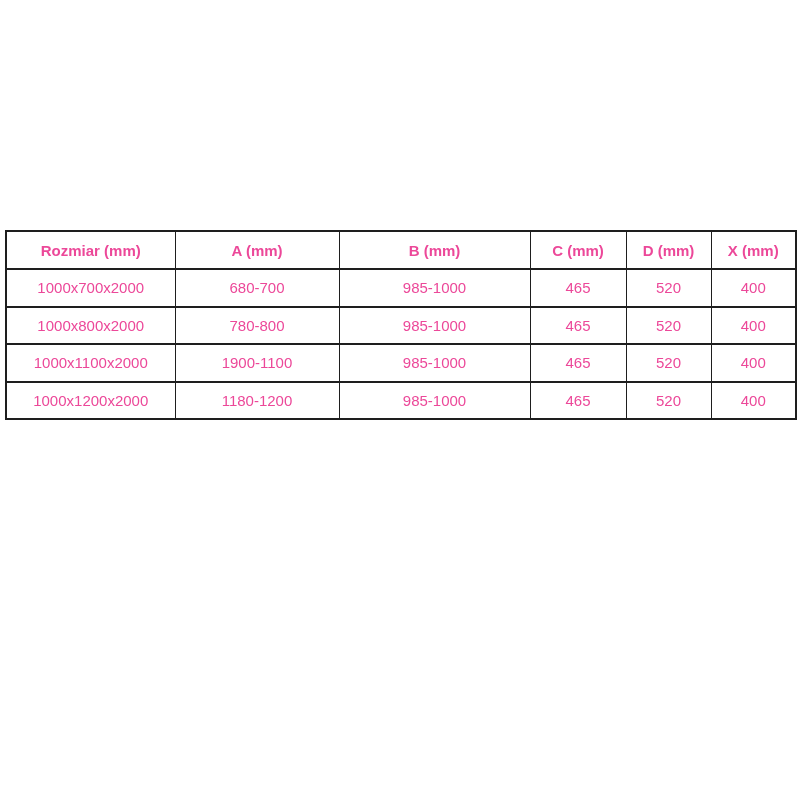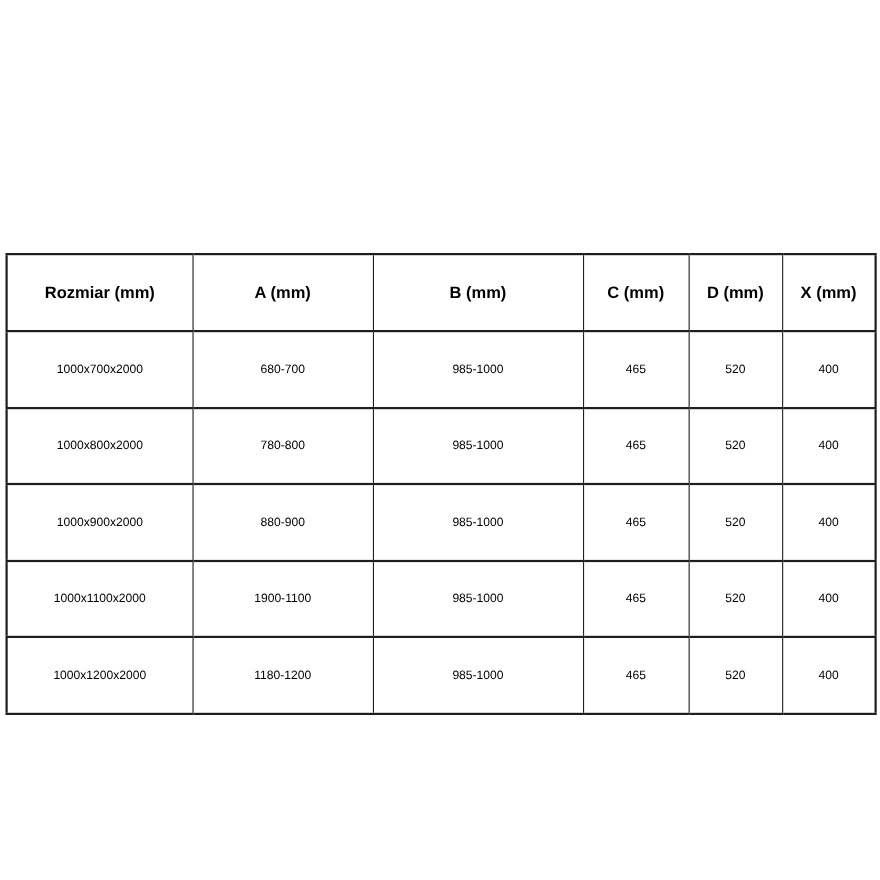--- a/index.html
+++ b/index.html
@@ -32,33 +32,33 @@
     border: 2px solid #1e1e1e;
   }
   table.spec-table th,
   table.spec-table td {
     border-left: 1px solid #1e1e1e;
     border-right: 1px solid #1e1e1e;
     border-top: 2px solid #1e1e1e;
     border-bottom: 2px solid #1e1e1e;
     text-align: center;
     vertical-align: middle;
-    padding: 16px;
-    color: #000000;
+    padding: 0;
+    color: #ec4899;
     overflow: hidden;
     white-space: nowrap;
   }
   table.spec-table th {
     height: 36px;
     font-size: 15px;
     font-weight: bold;
   }
   table.spec-table td {
     height: 35.5px;
-    font-size: 11px;
+    font-size: 15px;
     font-weight: normal;
   }
 </style>
 </head>
 <body>
 
 <div class="page">
   <div class="table-wrap">
     <table class="spec-table">
       <colgroup>
@@ -90,28 +90,20 @@
           </tr>
           <tr>
             <td>1000x800x2000</td>
             <td>780-800</td>
             <td>985-1000</td>
             <td>465</td>
             <td>520</td>
             <td>400</td>
           </tr>
           <tr>
-            <td>1000x900x2000</td>
-            <td>880-900</td>
-            <td>985-1000</td>
-            <td>465</td>
-            <td>520</td>
-            <td>400</td>
-          </tr>
-          <tr>
             <td>1000x1100x2000</td>
             <td>1900-1100</td>
             <td>985-1000</td>
             <td>465</td>
             <td>520</td>
             <td>400</td>
           </tr>
           <tr>
             <td>1000x1200x2000</td>
             <td>1180-1200</td>

